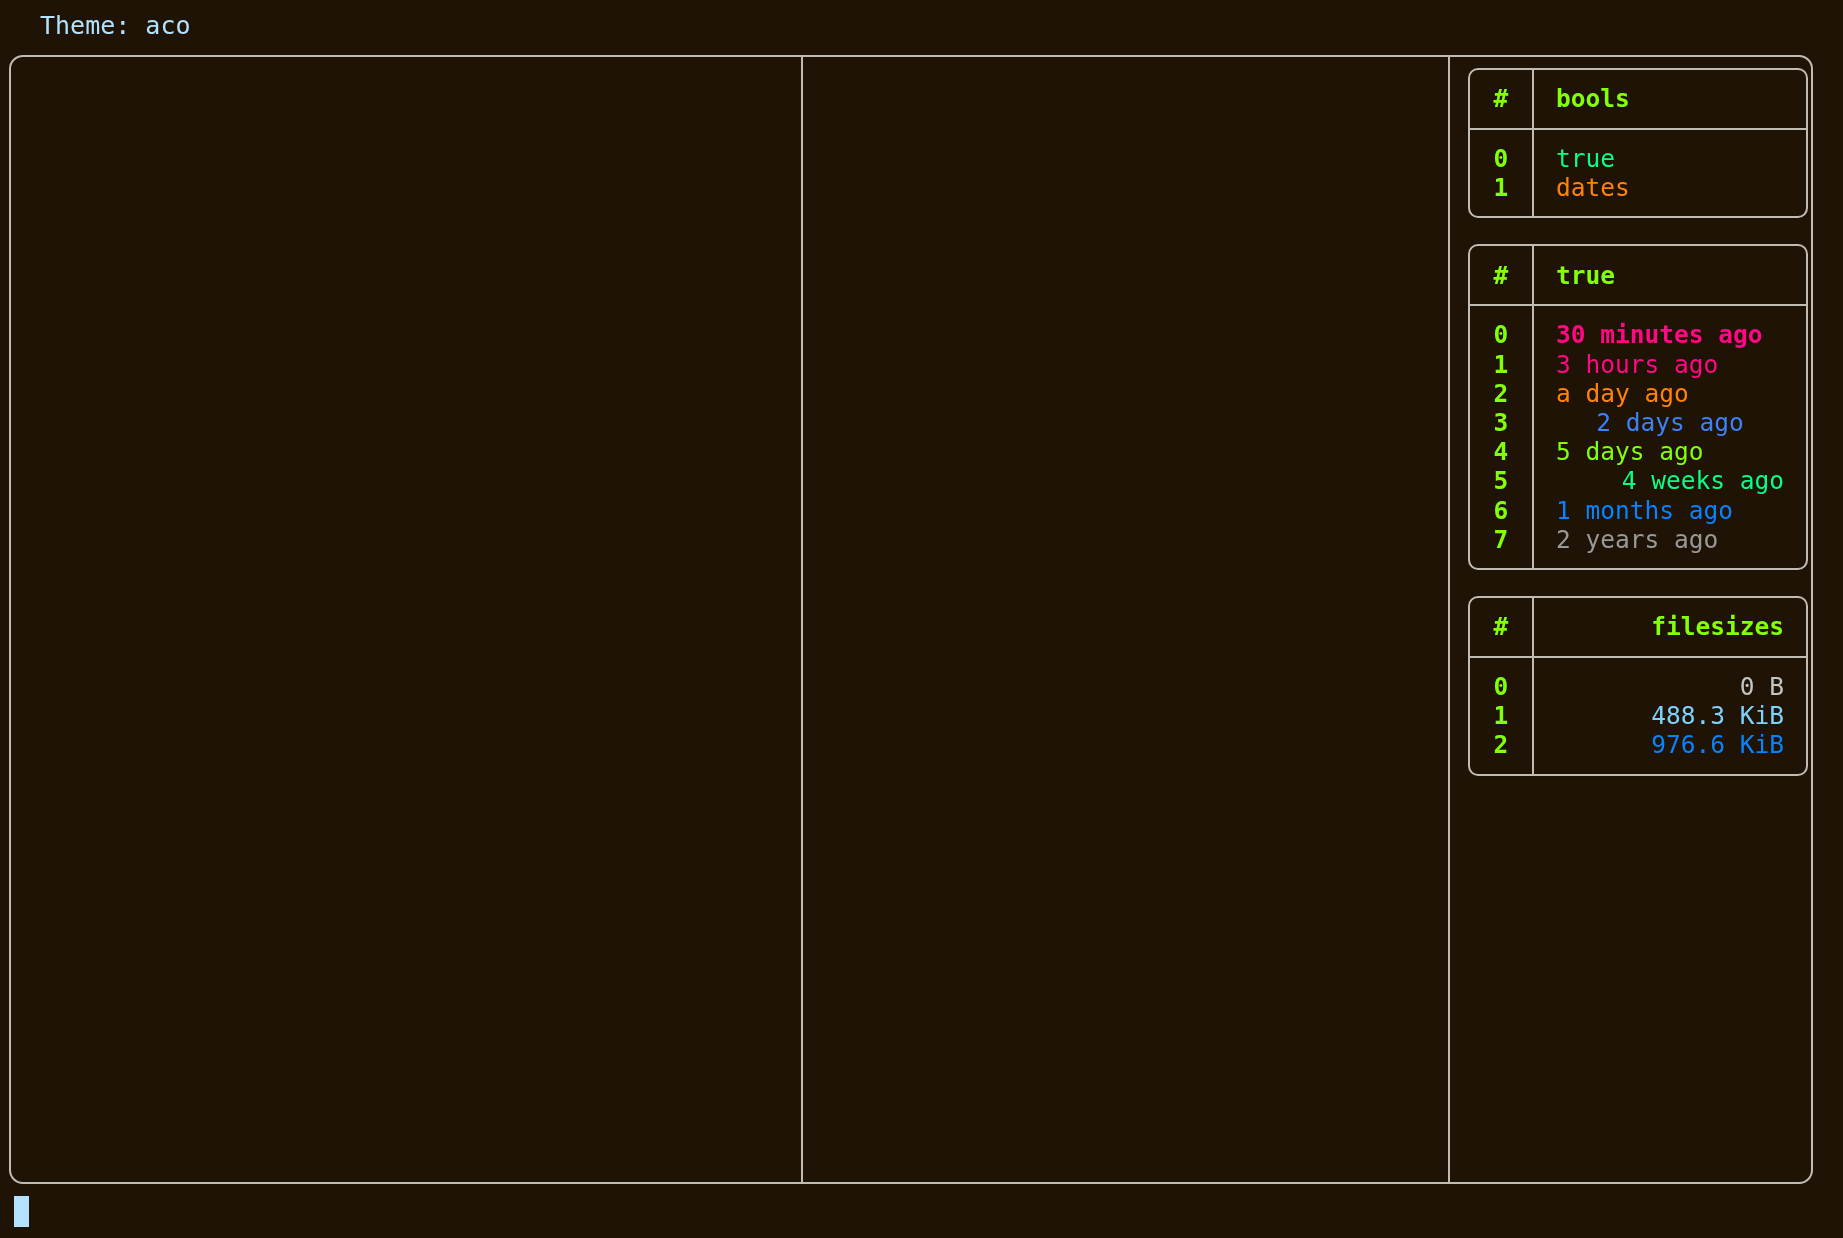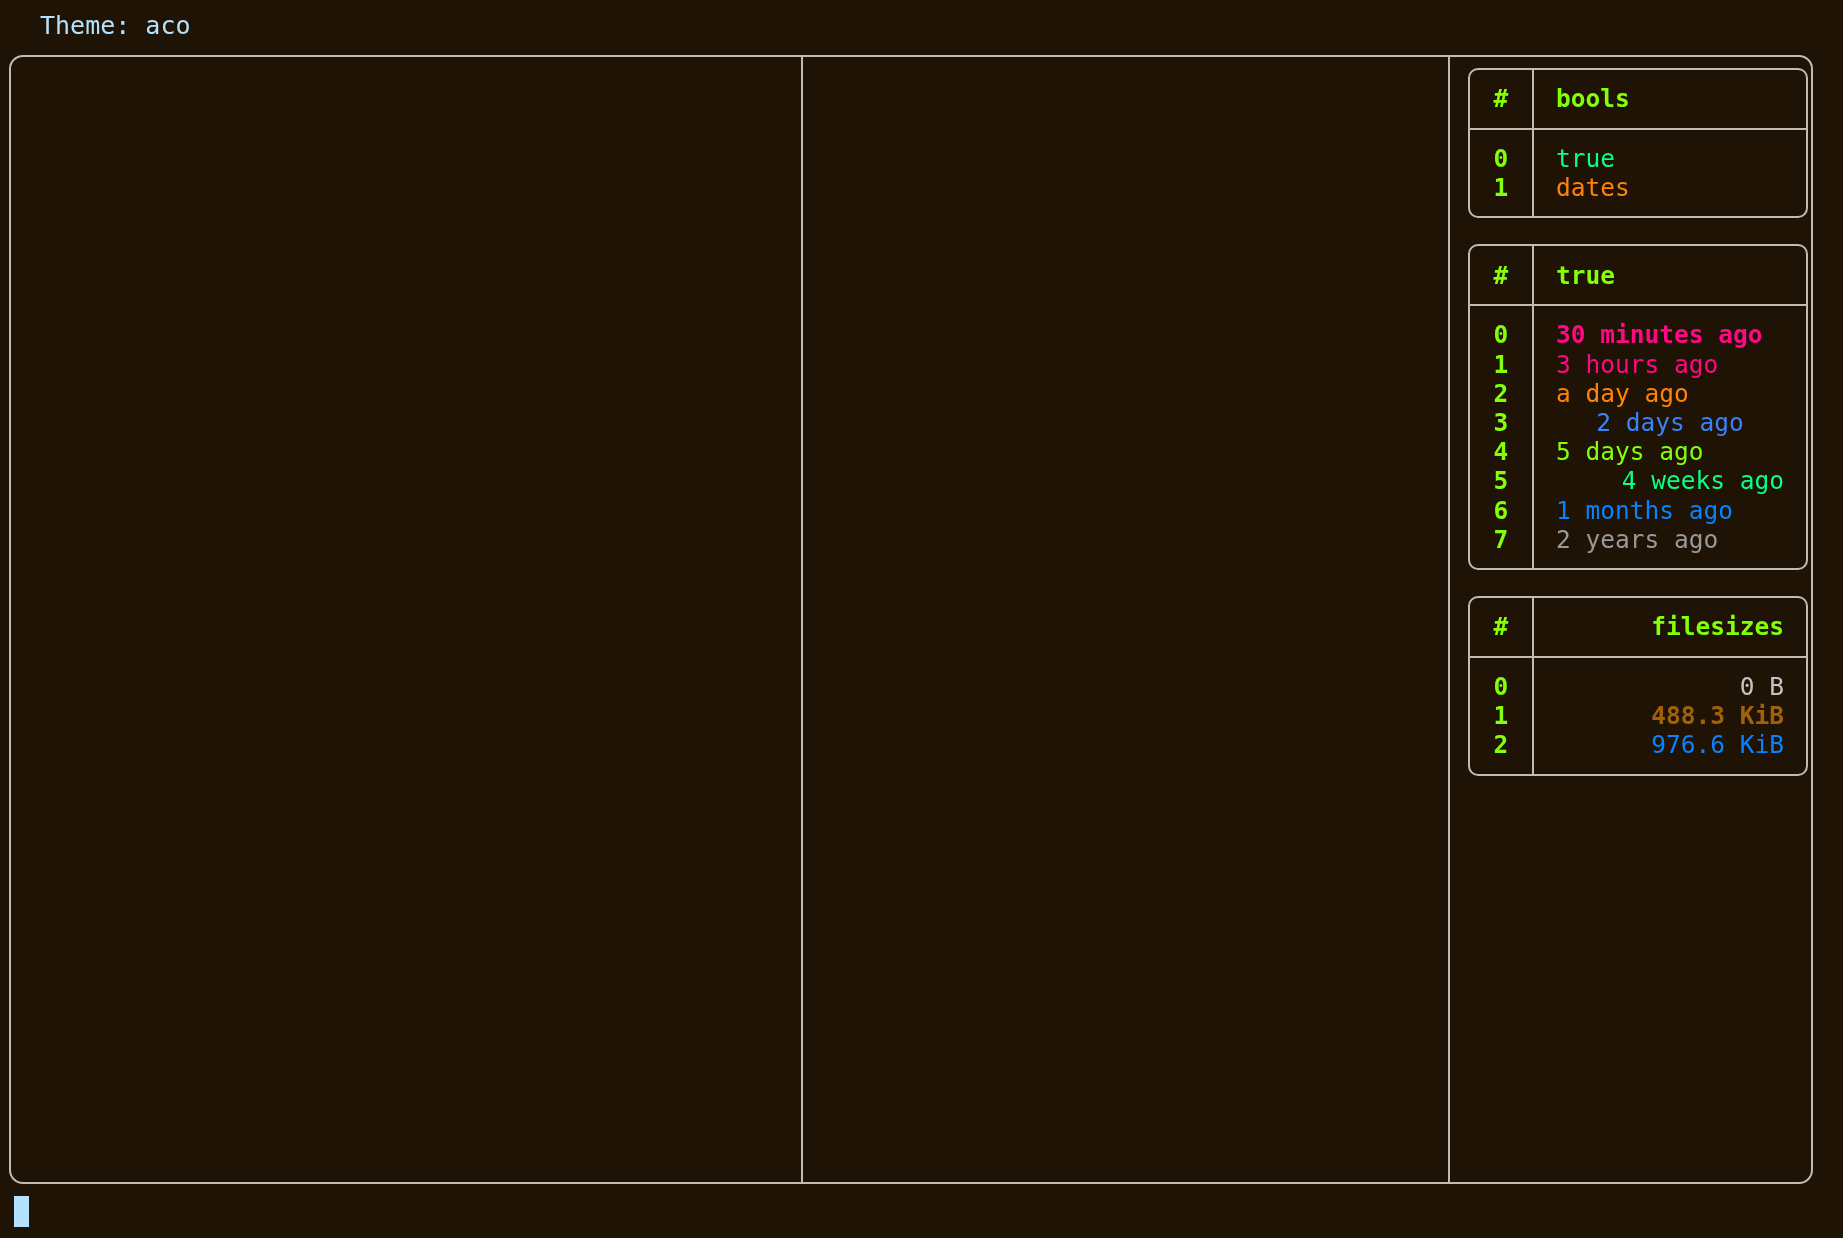--- a/index.html
+++ b/index.html
@@ -290,21 +290,21 @@
               <th class="c-val">filesizes</th>
             </tr>
           </thead>
           <tbody>
             <tr>
               <td class="c-idx">0</td>
               <td class="c-val" style="color: rgb(196, 196, 196);">0 B</td>
             </tr>
             <tr>
               <td class="c-idx">1</td>
-              <td class="c-val" style="color: #a16207; font-weight: bold;">488.3 KiB</td>
+              <td class="c-val" style="color: #7dd3fc;">488.3 KiB</td>
             </tr>
             <tr>
               <td class="c-idx">2</td>
               <td class="c-val" style="color: rgb(8, 131, 255);">976.6 KiB</td>
             </tr>
           </tbody>
         </table>
       </div>
     </div>
 

